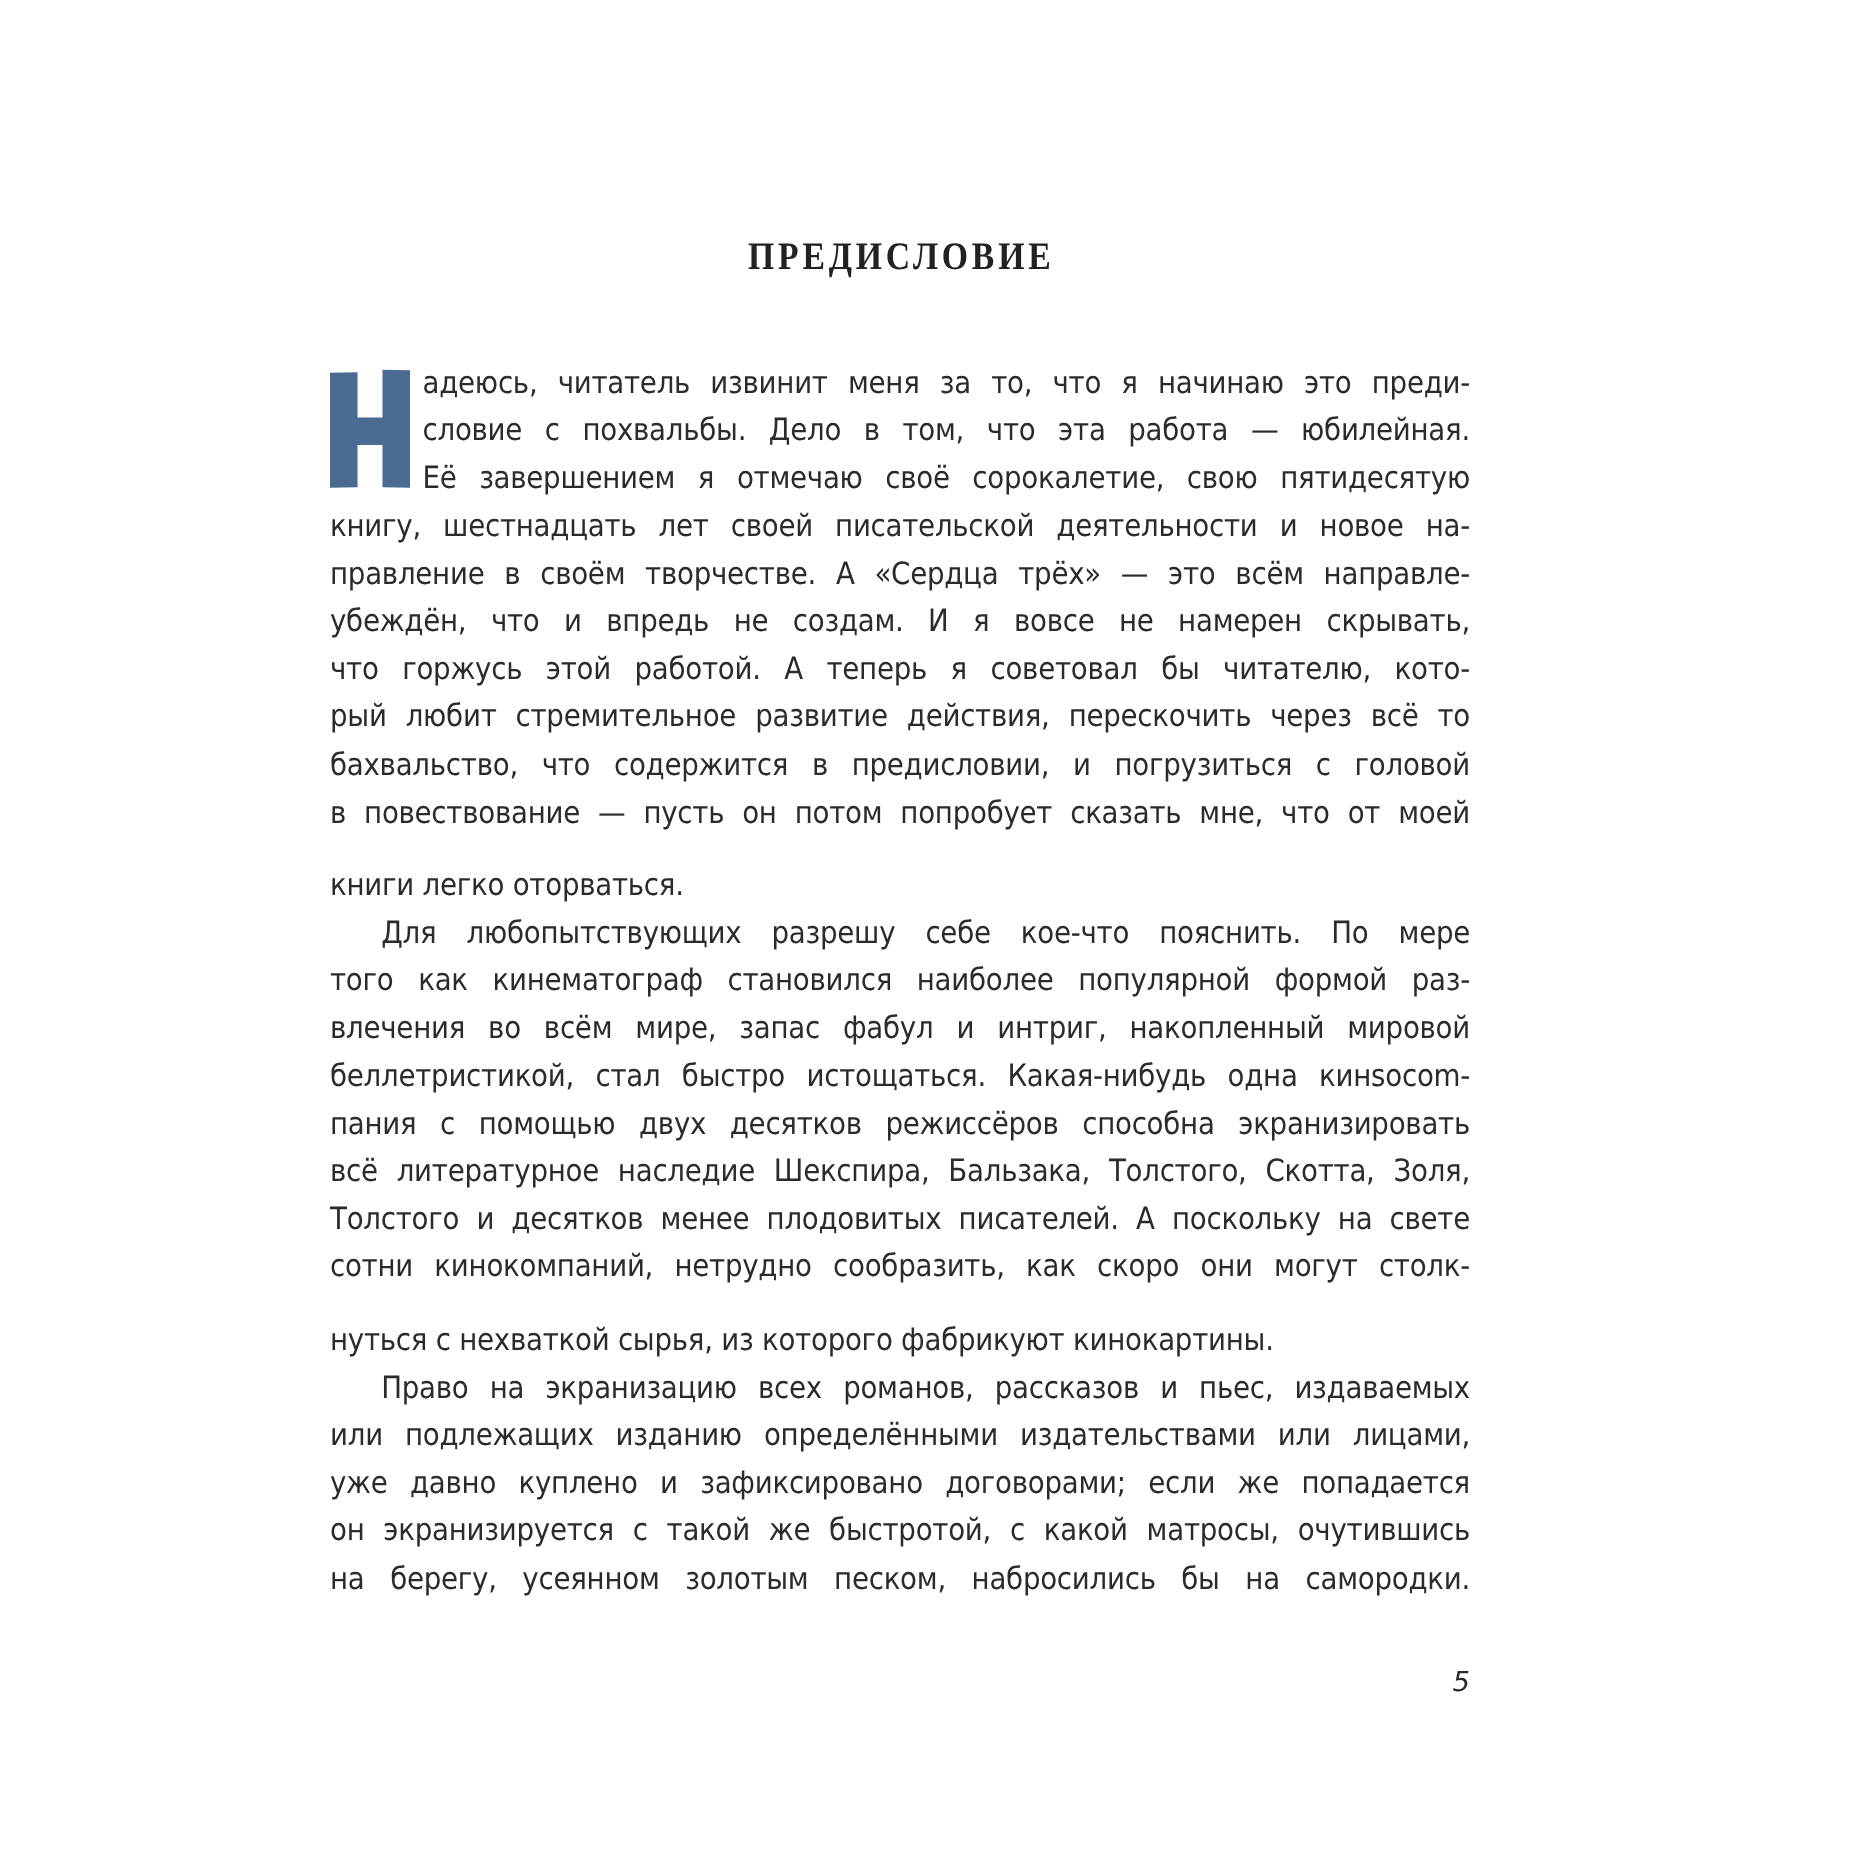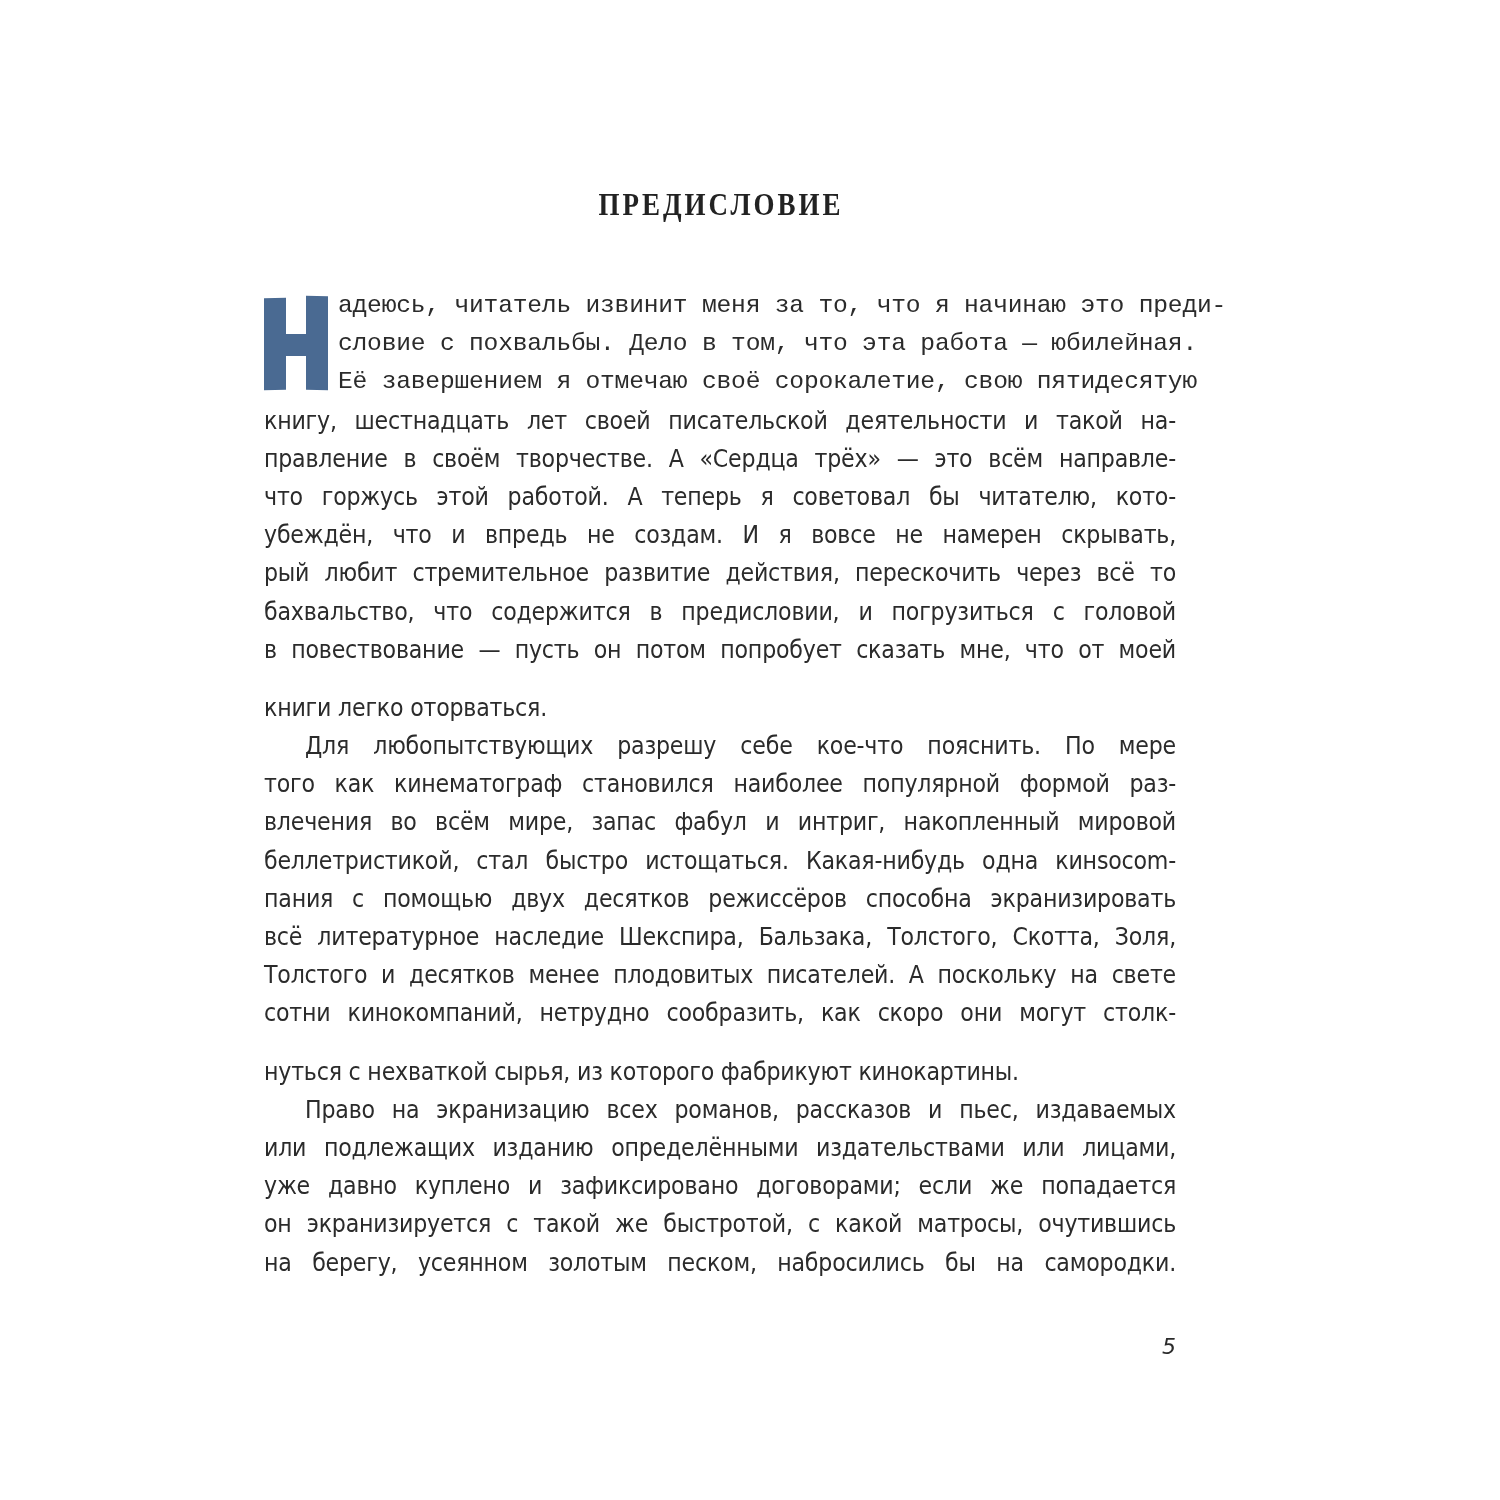--- a/index.html
+++ b/index.html
@@ -60,21 +60,20 @@
     }
     .para .line.last {
       text-align-last: left;
       margin-top: 20px;
     }
     .para .line.indent {
       padding-left: 41px;
     }
     .first-para .line.dc {
       padding-left: 74px;
-      font-family: Liberation Mono, monospace;
     }
     .dropcap {
       position: absolute;
       left: 264px;
       top: 292px;
       width: 66px;
       height: 94px;
       background: transparent;
     }
     .dropcap .bar-left {
@@ -121,24 +120,24 @@
     <div class="bar-right"></div>
     <div class="bar-mid"></div>
   </div>
 
   <div class="body-text">
 
     <div class="para first-para">
       <span class="line dc">адеюсь, читатель извинит меня за то, что я начинаю это преди-</span>
       <span class="line dc">словие с похвальбы. Дело в том, что эта работа — юбилейная.</span>
       <span class="line dc">Её завершением я отмечаю своё сорокалетие, свою пятидесятую</span>
-      <span class="line">книгу, шестнадцать лет своей писательской деятельности и такой на-</span>
+      <span class="line">книгу, шестнадцать лет своей писательской деятельности и новое на-</span>
       <span class="line">правление в своём творчестве. А «Сердца трёх» — это всём направле-</span>
+      <span class="line">убеждён, что и впредь не создам. И я вовсе не намерен скрывать,</span>
       <span class="line">что горжусь этой работой. А теперь я советовал бы читателю, кото-</span>
-      <span class="line">убеждён, что и впредь не создам. И я вовсе не намерен скрывать,</span>
       <span class="line">рый любит стремительное развитие действия, перескочить через всё то</span>
       <span class="line">бахвальство, что содержится в предисловии, и погрузиться с головой</span>
       <span class="line">в повествование — пусть он потом попробует сказать мне, что от моей</span>
       <span class="line last">книги легко оторваться.</span>
     </div>
 
     <div class="para">
       <span class="line indent">Для любопытствующих разрешу себе кое-что пояснить. По мере</span>
       <span class="line">того как кинематограф становился наиболее популярной формой раз-</span>
       <span class="line">влечения во всём мире, запас фабул и интриг, накопленный мировой</span>

